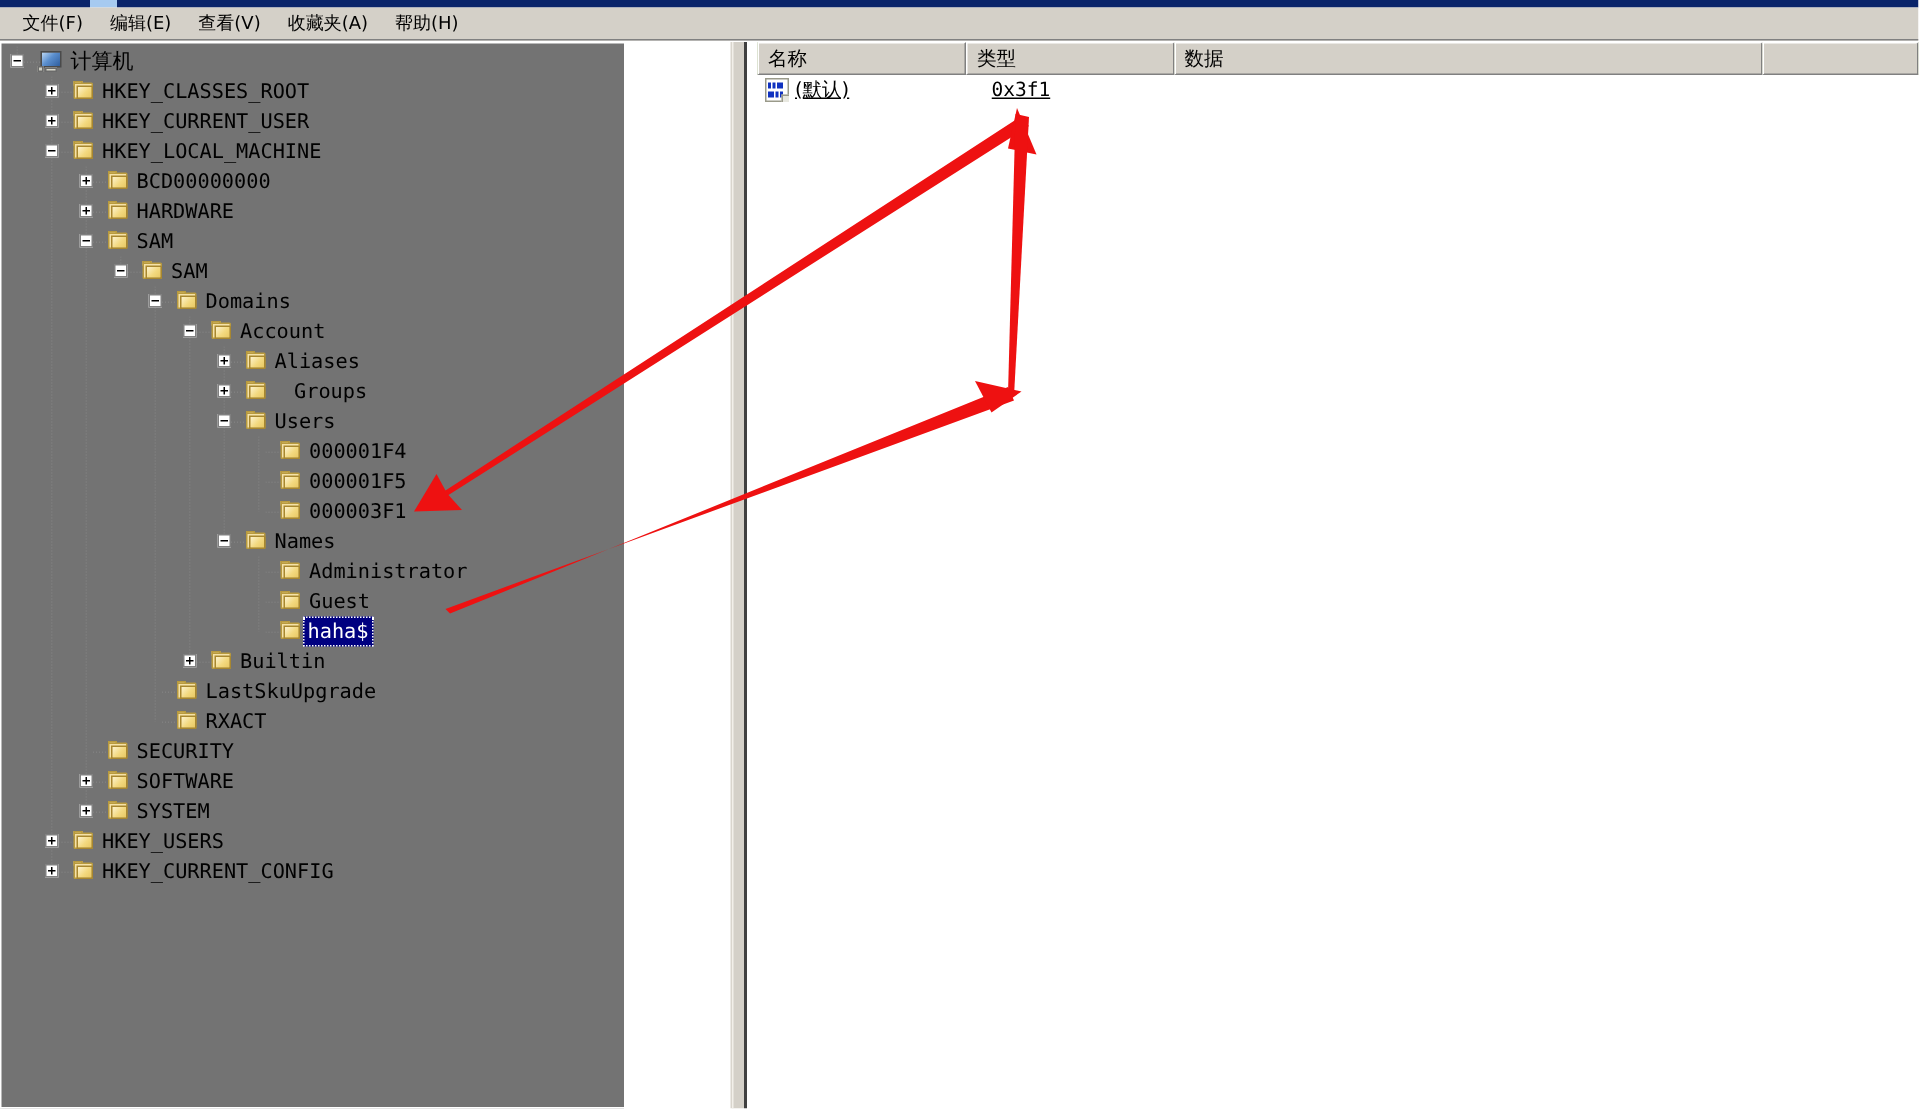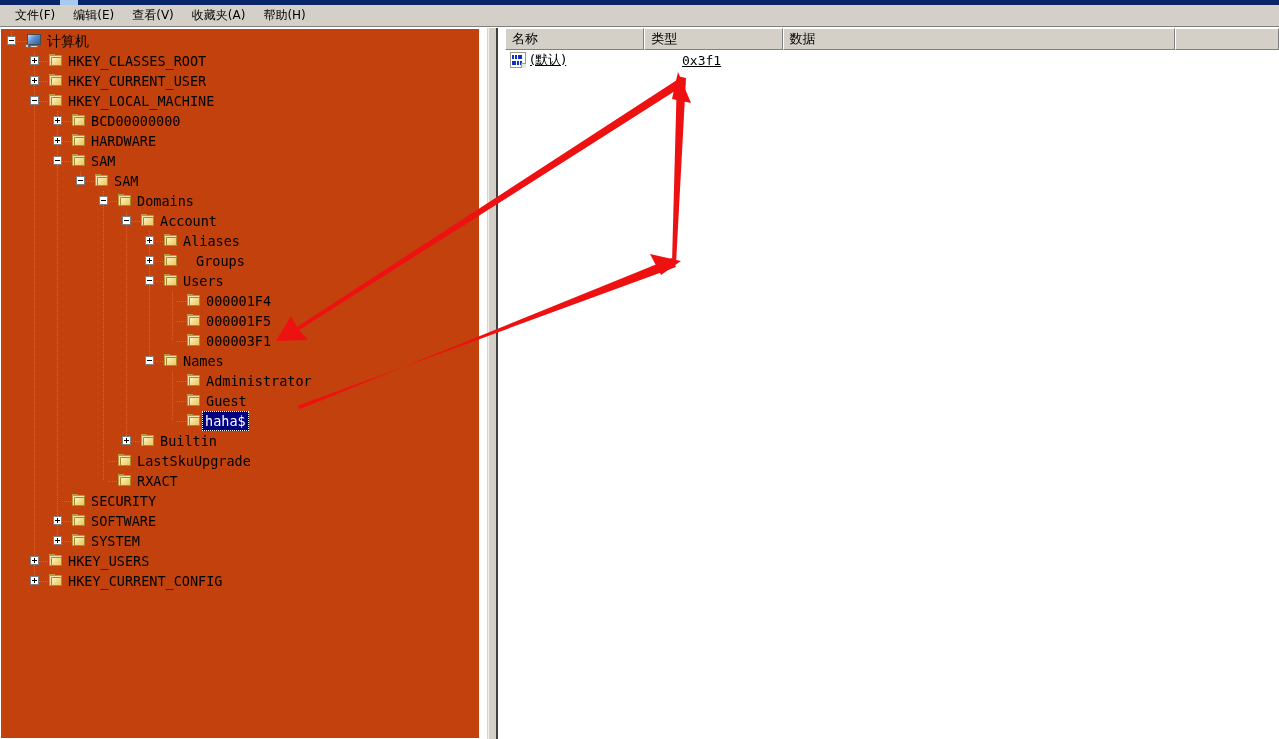--- a/index.html
+++ b/index.html
@@ -42,23 +42,23 @@
     padding: 2px 9px 3px 9px;
     white-space: nowrap;
     line-height: 14px;
     cursor: default;
   }
 
   
   #tree-panel {
     position: absolute;
     left: 0; top: 28px;
-    width: 495px;
+    width: 416px;
     height: 711px;
-    background: #c2410c;
+    background: #737373;
     border: 1px solid #ffffff;
     border-right: none;
     box-sizing: border-box;
     overflow: hidden;
   }
   #tree-panel-inner {
     position: absolute;
     left: 0; top: 0;
     width: 497px; height: 711px;
   }
@@ -298,21 +298,21 @@
     font-size: 13px;
     color: #000000;
     white-space: nowrap;
     overflow: hidden;
   }
   .cell.cjk {
     font-family: "DejaVu Sans", sans-serif;
     font-size: 13px;
   }
   #cell-name { width: 131px; padding-left: 4px; }
-  #cell-type { width: 151px; margin-left: 21px; }
+  #cell-type { width: 151px; }
   #cell-data { width: 358px; }
 
   
   #annotations {
     position: absolute;
     left: 0; top: 0;
     width: 1279px; height: 739px;
     pointer-events: none;
   }
 </style>

